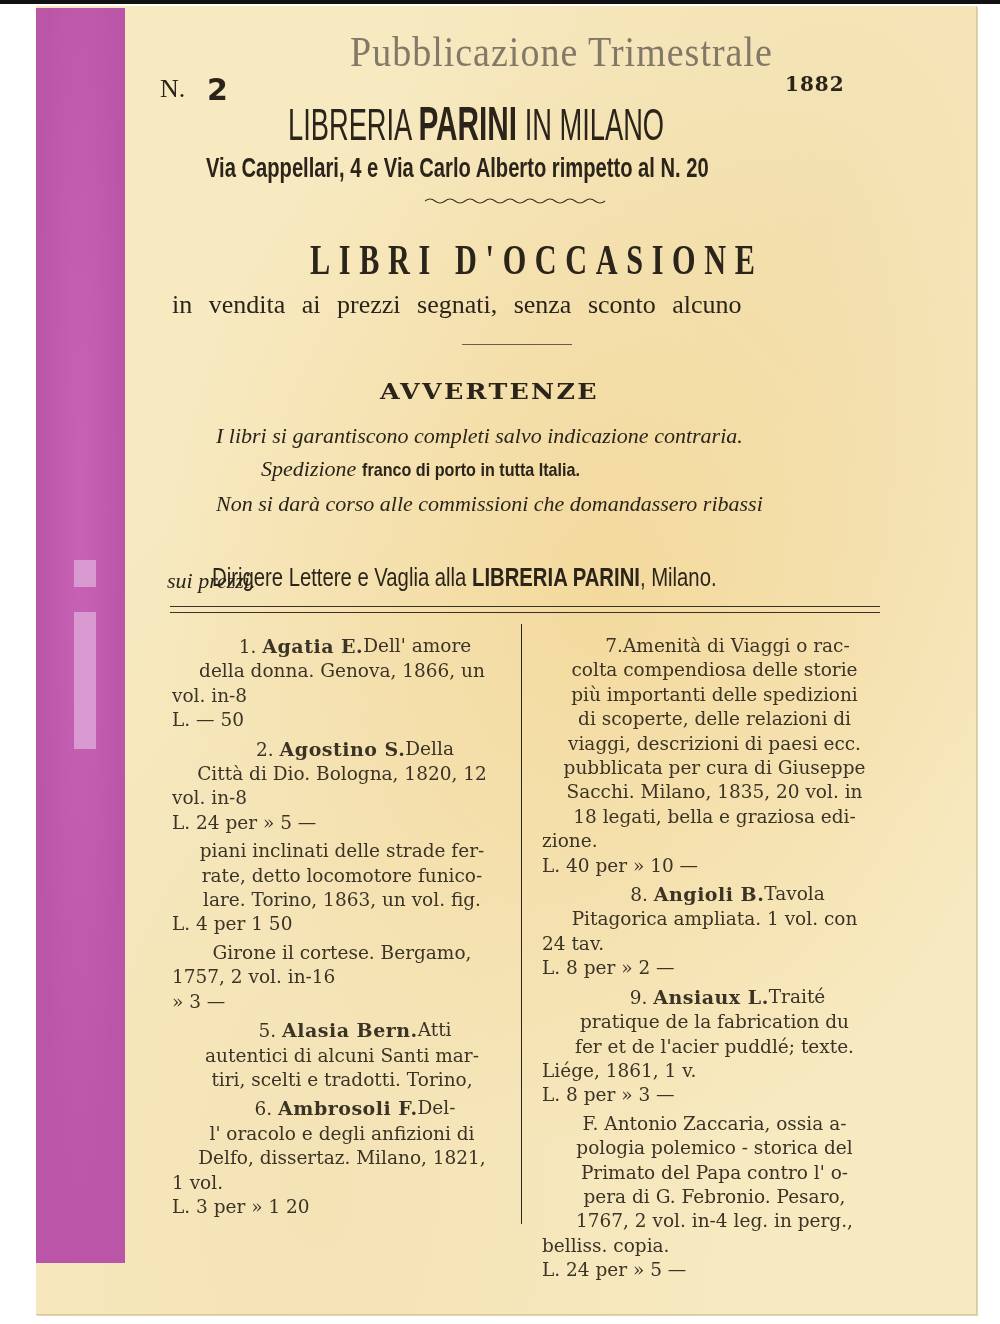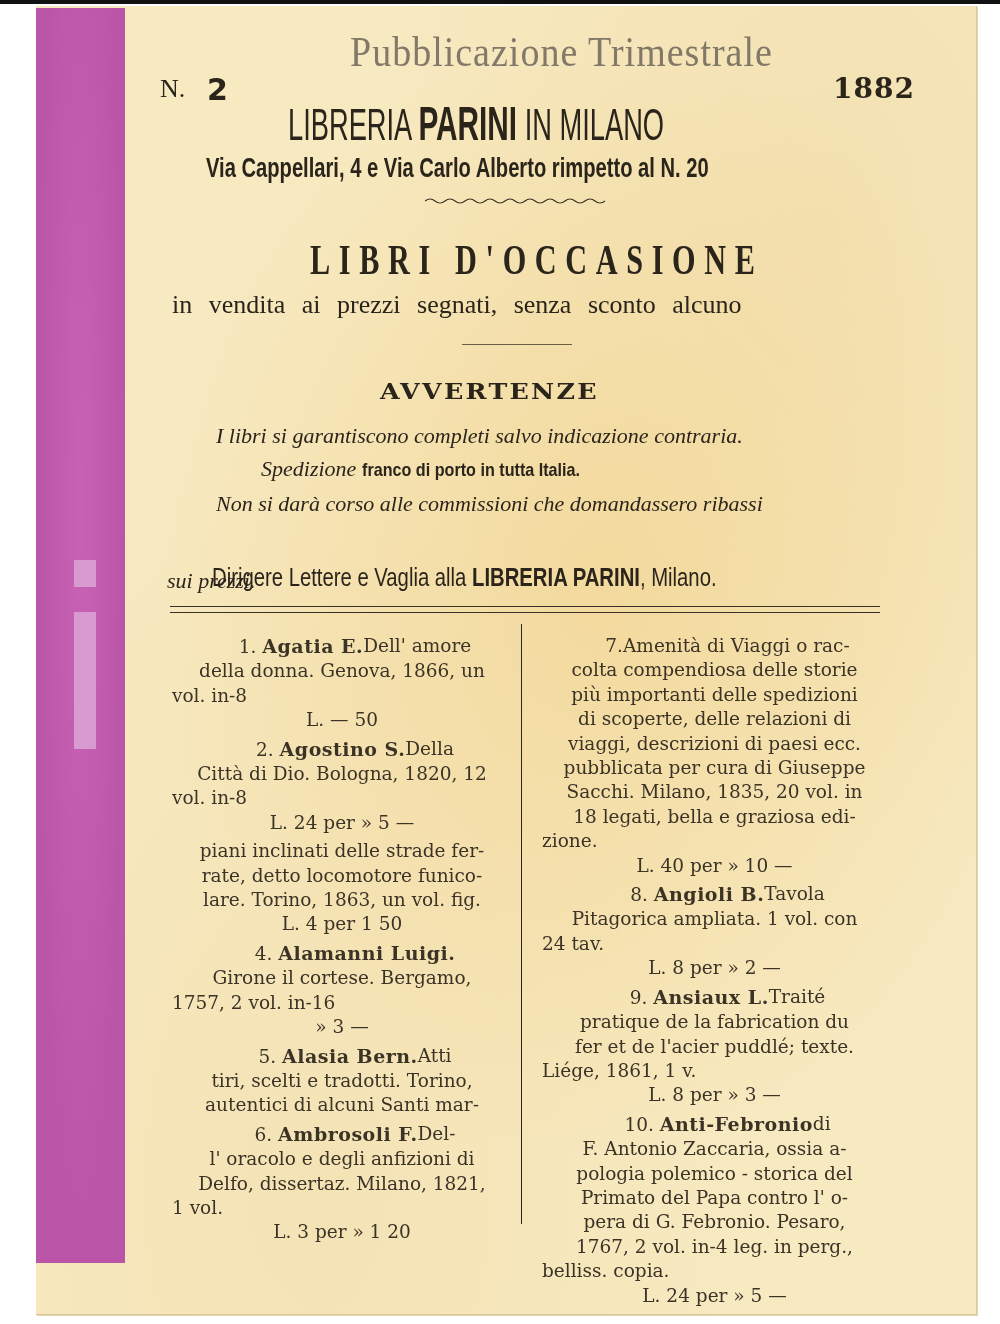--- a/index.html
+++ b/index.html
@@ -26,21 +26,21 @@
     background:#c25bb0;
     background-image: radial-gradient(ellipse at 50% 40%, #c862b5 0%, #bb55a8 70%);
   }
   .spine .wm-dot { position:absolute; left:38px; top:552px; width:22px; height:27px; background:#d89ad0; }
   .spine .wm-stem { position:absolute; left:38px; top:604px; width:22px; height:137px; background:#d89ad0; }
 
   .abs { position:absolute; white-space:nowrap; }
   .stamp { left:350px; top:30px; font-family:"Liberation Serif", serif; font-size:38px; color:#6e665a; letter-spacing:1px; transform:scaleY(1.1); opacity:0.85; }
   .num-label { left:160px; top:74px; font-family:"Liberation Serif", serif; font-size:26px; }
   .num-val { left:207px; top:72px; font-family:"DejaVu Sans", sans-serif; font-weight:bold; font-size:30px; }
-  .year { left:785px; top:72px; font-family:"DejaVu Serif", serif; font-weight:bold; font-size:28px; letter-spacing:1px;margin-left:48px; }
+  .year { left:785px; top:72px; font-family:"DejaVu Serif", serif; font-weight:bold; font-size:20px; letter-spacing:1px; }
   .store { left:288px; top:96px; font-family:"Liberation Sans", sans-serif; font-size:44px; transform:scaleX(0.62); transform-origin:left top; letter-spacing:0px; }
   .store .bold { font-weight:bold; font-size:48px; }
   .address { left:206px; top:152px; font-family:"Liberation Sans", sans-serif; font-weight:bold; font-size:28px; transform:scaleX(0.72); transform-origin:left top; }
   .wavy { left:425px; top:196px; width:185px; height:10px; }
   .title { left:310px; top:236px; font-family:"Liberation Serif", serif; font-weight:bold; font-size:42px; letter-spacing:12px; transform:scaleX(0.72); transform-origin:left top; }
   .subtitle { left:172px; top:290px; font-family:"Liberation Serif", serif; font-size:26px; word-spacing:10px; }
   .rule-short { left:462px; top:344px; width:110px; height:1px; background:#6a5c45; }
   .warn-title { left:380px; top:378px; font-family:"DejaVu Serif", serif; font-weight:bold; font-size:22px; letter-spacing:2px; transform:scaleX(1.15); transform-origin:left top; }
   .warn { font-family:"Liberation Serif", serif; font-style:italic; font-size:22px; }
   .w1 { left:216px; top:423px; }
@@ -54,21 +54,21 @@
   .dbl-rule { left:170px; top:606px; width:710px; height:5px; border-top:1px solid #3a3226; border-bottom:1px solid #3a3226; }
   .col-div { left:521px; top:624px; width:1px; height:600px; background:#2c261c; }
 
   .col { position:absolute; font-family:"DejaVu Serif", serif; font-size:18.5px; line-height:24.4px; color:#3b3326; }
   .col.left { left:172px; top:634px; width:340px; }
   .col.right { left:542px; top:634px; width:345px; }
   .entry { margin-bottom:4px; text-align:justify; }
   .entry .line { display:flex; justify-content:center; white-space:nowrap; }
   .entry .line.first { padding-left:26px; }
   .entry .auth { font-family:"DejaVu Serif", serif; font-weight:bold; font-size:19px; letter-spacing:0.5px; }
-  .entry .price { text-align:center; }
+  .entry .price { text-align:left; }
   .entry .price-line { display:flex; justify-content:space-between;flex-direction:column; }
 </style>
 </head>
 <body>
 
 <div class="topbar"></div>
 <div class="page"></div>
 <div class="spine">
   <div class="wm-dot"></div>
   <div class="wm-stem"></div>
@@ -135,41 +135,38 @@
       </div>
       <div class="line">
         <span>lare. Torino, 1863, un vol. fig.</span>
       </div>
       <div class="price-line">
         <span></span>
         <span class="price">L. 4 per 1 50</span>
       </div>
     </div>
     <div class="entry">
-      <div class="line first">
-        <span><span>4.</span> <span class="auth">Alamanni Luigi.</span></span>
-      </div>
       <div class="line">
         <span>Girone il cortese. Bergamo,</span>
       </div>
       <div class="price-line">
         <span>1757, 2 vol. in-16</span>
         <span class="price">» 3 —</span>
       </div>
     </div>
     <div class="entry">
       <div class="line first">
         <span><span>5.</span> <span class="auth">Alasia Bern.</span></span>
         <span>Atti</span>
       </div>
       <div class="line">
+        <span>autentici di alcuni Santi mar-</span>
+      </div>
+      <div class="line">
         <span>tiri, scelti e tradotti. Torino,</span>
-      </div>
-      <div class="line">
-        <span>autentici di alcuni Santi mar-</span>
       </div>
     </div>
     <div class="entry">
       <div class="line first">
         <span><span>6.</span> <span class="auth">Ambrosoli F.</span></span>
         <span>Del-</span>
       </div>
       <div class="line">
         <span>l' oracolo e degli anfizioni di</span>
       </div>
@@ -237,24 +234,20 @@
       </div>
       <div class="line">
         <span>fer et de l'acier puddlé; texte.</span>
       </div>
       <div class="price-line">
         <span>Liége, 1861, 1 v.</span>
         <span class="price">L. 8 per » 3 —</span>
       </div>
     </div>
     <div class="entry">
-      <div class="line first">
-        <span><span>10.</span> <span class="auth">Anti-Febronio</span></span>
-        <span>di</span>
-      </div>
       <div class="line">
         <span>F. Antonio Zaccaria, ossia a-</span>
       </div>
       <div class="line">
         <span>pologia polemico - storica del</span>
       </div>
       <div class="line">
         <span>Primato del Papa contro l' o-</span>
       </div>
       <div class="line">

